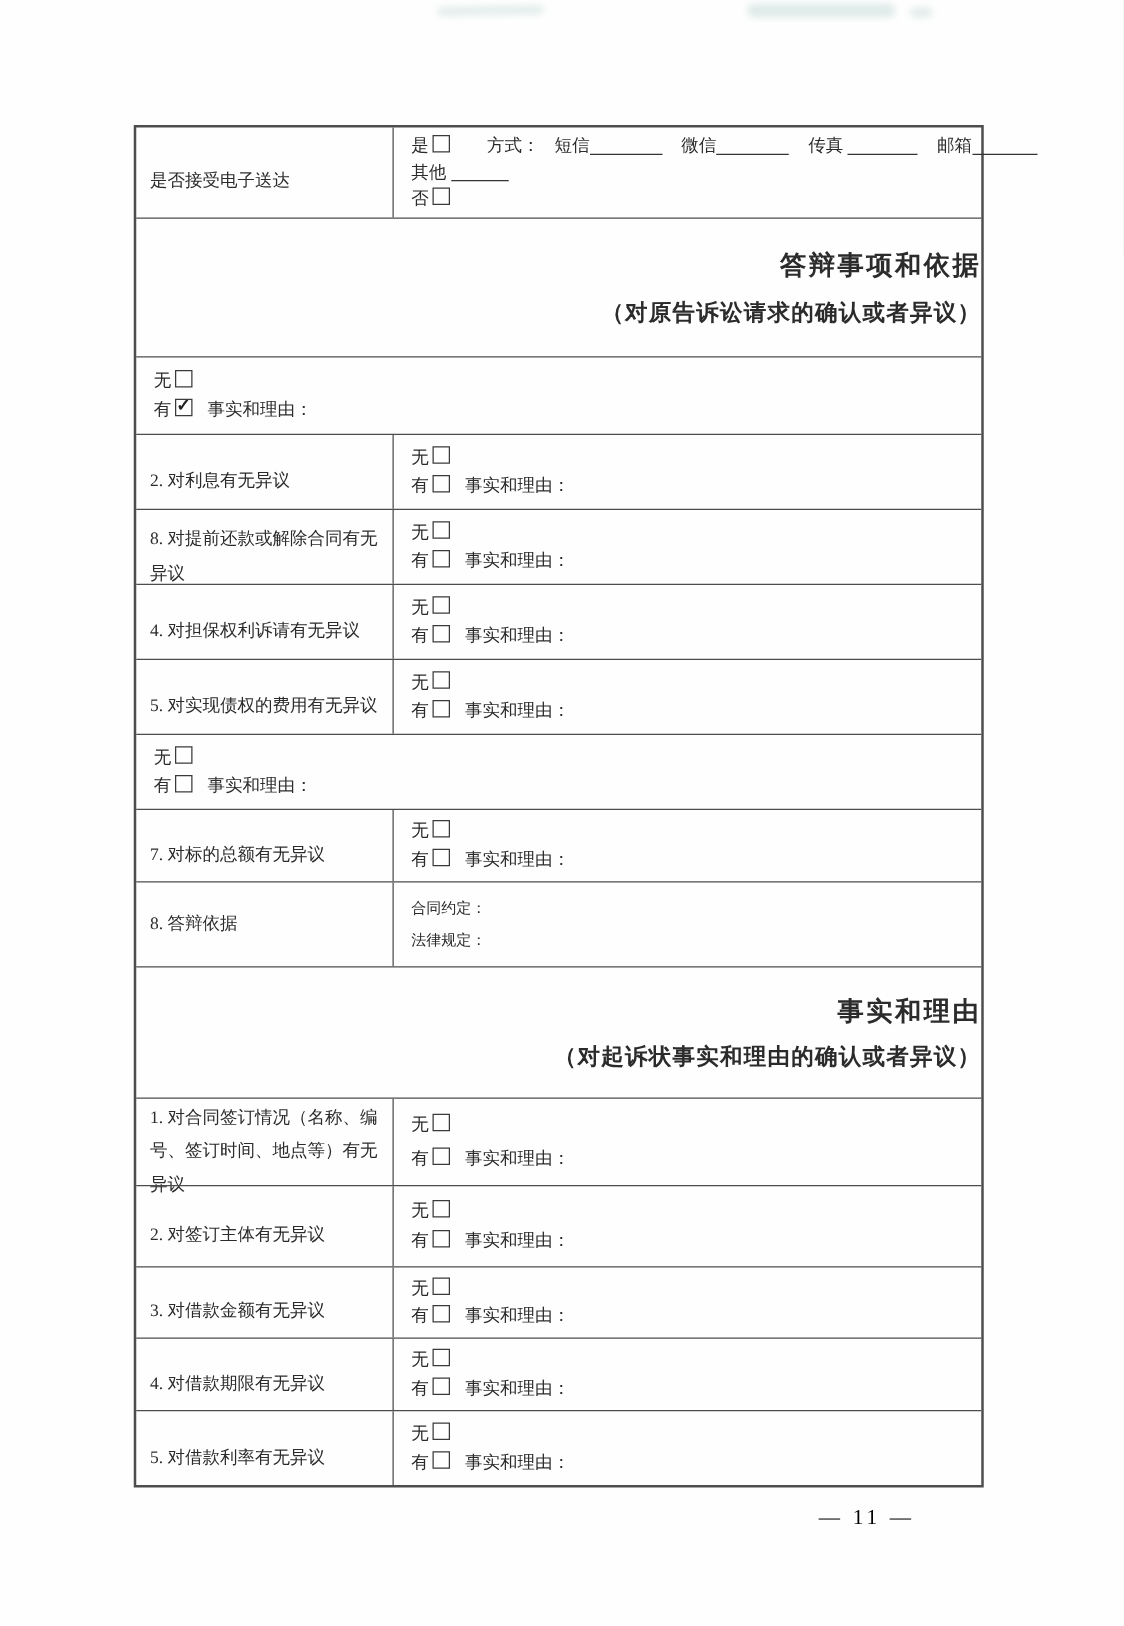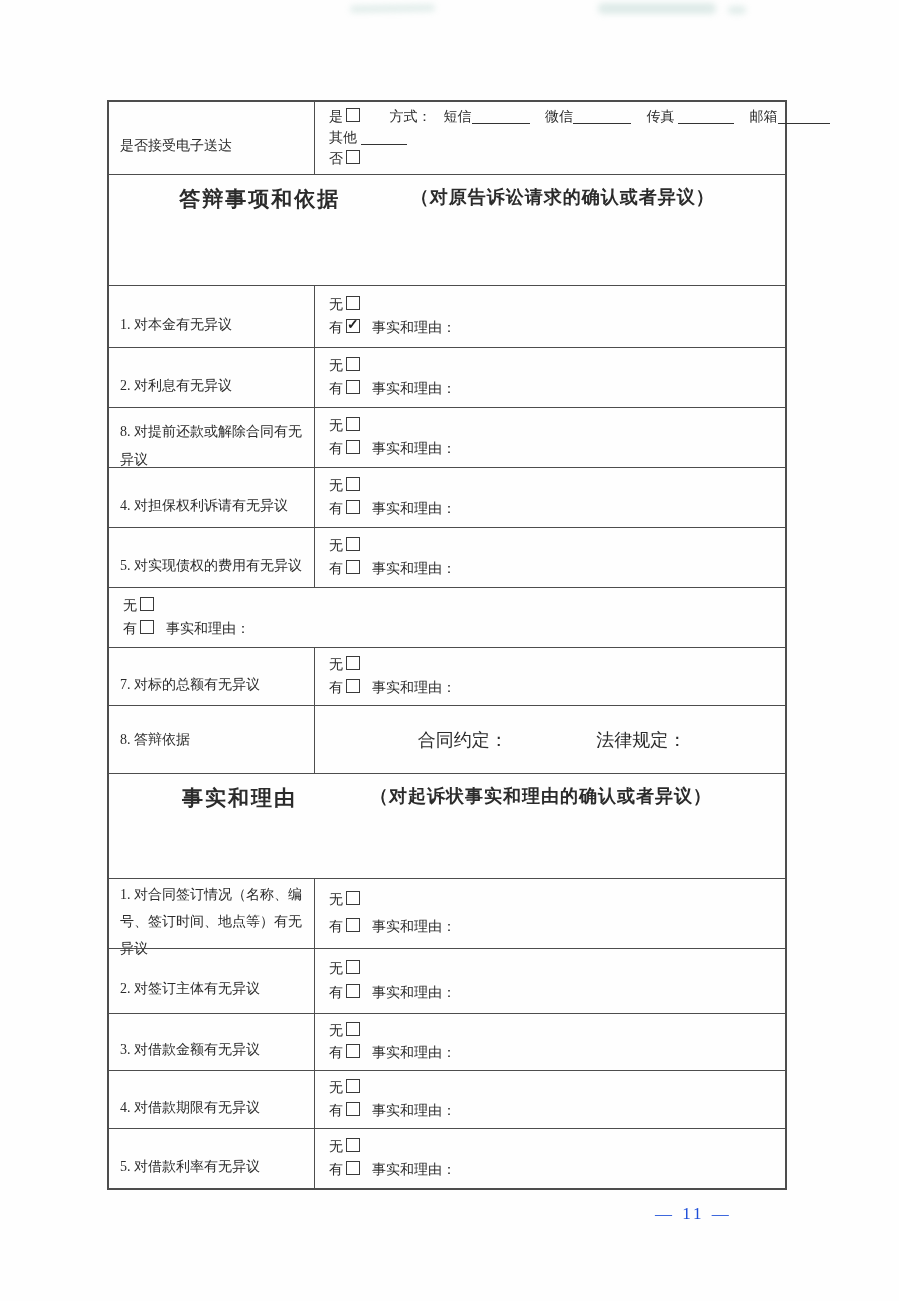--- a/index.html
+++ b/index.html
@@ -52,47 +52,47 @@
     content:"✓";
     position:absolute;left:0px;top:-4px;
     font-size:14px;font-weight:bold;color:#222;
   }
   .blank{
     display:inline-block;height:1px;
     border-bottom:1px solid #333;
     vertical-align:-3px;
   }
   .section-head{
-    flex:1;display:flex;flex-direction:row;
-    align-items:flex-start;justify-content:space-evenly;
+    flex:1;display:flex;flex-direction:column;
+    align-items:flex-end;justify-content:space-evenly;
     text-align:center;
     padding:10px 0;
     font-family:"Liberation Sans","DejaVu Sans",sans-serif;
     font-weight:bold;
   }
   .section-title{font-size:21px;letter-spacing:2px;}
   .section-subtitle{font-size:18px;letter-spacing:1px;}
   
   .es-cell{
     flex:1;box-sizing:border-box;
     display:flex;flex-direction:column;justify-content:space-between;
     padding:6px 8px 6px 14px;font-size:14px;
   }
   .es-line{white-space:nowrap;}
   .es-method-label{margin-left:26px;}
   .es-method{margin-left:12px;}
   .es-method:first-of-type{margin-left:0;}
   .es-other{}
   .basis-cell{
-    flex:1;display:flex;justify-content:space-evenly;
-    padding:4px 10px 4px 14px;font-size:18px;align-items:center;
+    flex:1;display:flex;flex-direction:column;justify-content:space-evenly;
+    padding:4px 10px 4px 14px;font-size:12px;
   }
   .page-number{
     position:absolute;left:655px;top:1204px;
-    font-size:17px;letter-spacing:3px;color:#1d4ed8;
+    font-size:17px;letter-spacing:3px;color:#000000;
   }
 </style>
 </head>
 <body>
 
 <div class="doc">
 
   <div class="smudge s1"></div>
   <div class="smudge s2"></div>
   <div class="smudge s3"></div>
@@ -119,21 +119,20 @@
     </div>
 
     <div class="row" style="height:111px">
       <div class="section-head">
         <div class="section-title">答辩事项和依据</div>
         <div class="section-subtitle">（对原告诉讼请求的确认或者异议）</div>
       </div>
     </div>
 
     <div class="row" style="height:62px">
-      <div class="label-cell">1. 对本金有无异议</div>
       <div class="ans-cell">
         <div class="ans-line"><span>无</span><span class="cb"></span></div>
         <div class="ans-line"><span>有</span><span class="cb checked"></span><span class="facts">事实和理由：</span></div>
       </div>
     </div>
 
     <div class="row" style="height:60px">
       <div class="label-cell">2. 对利息有无异议</div>
       <div class="ans-cell">
         <div class="ans-line"><span>无</span><span class="cb"></span></div>

